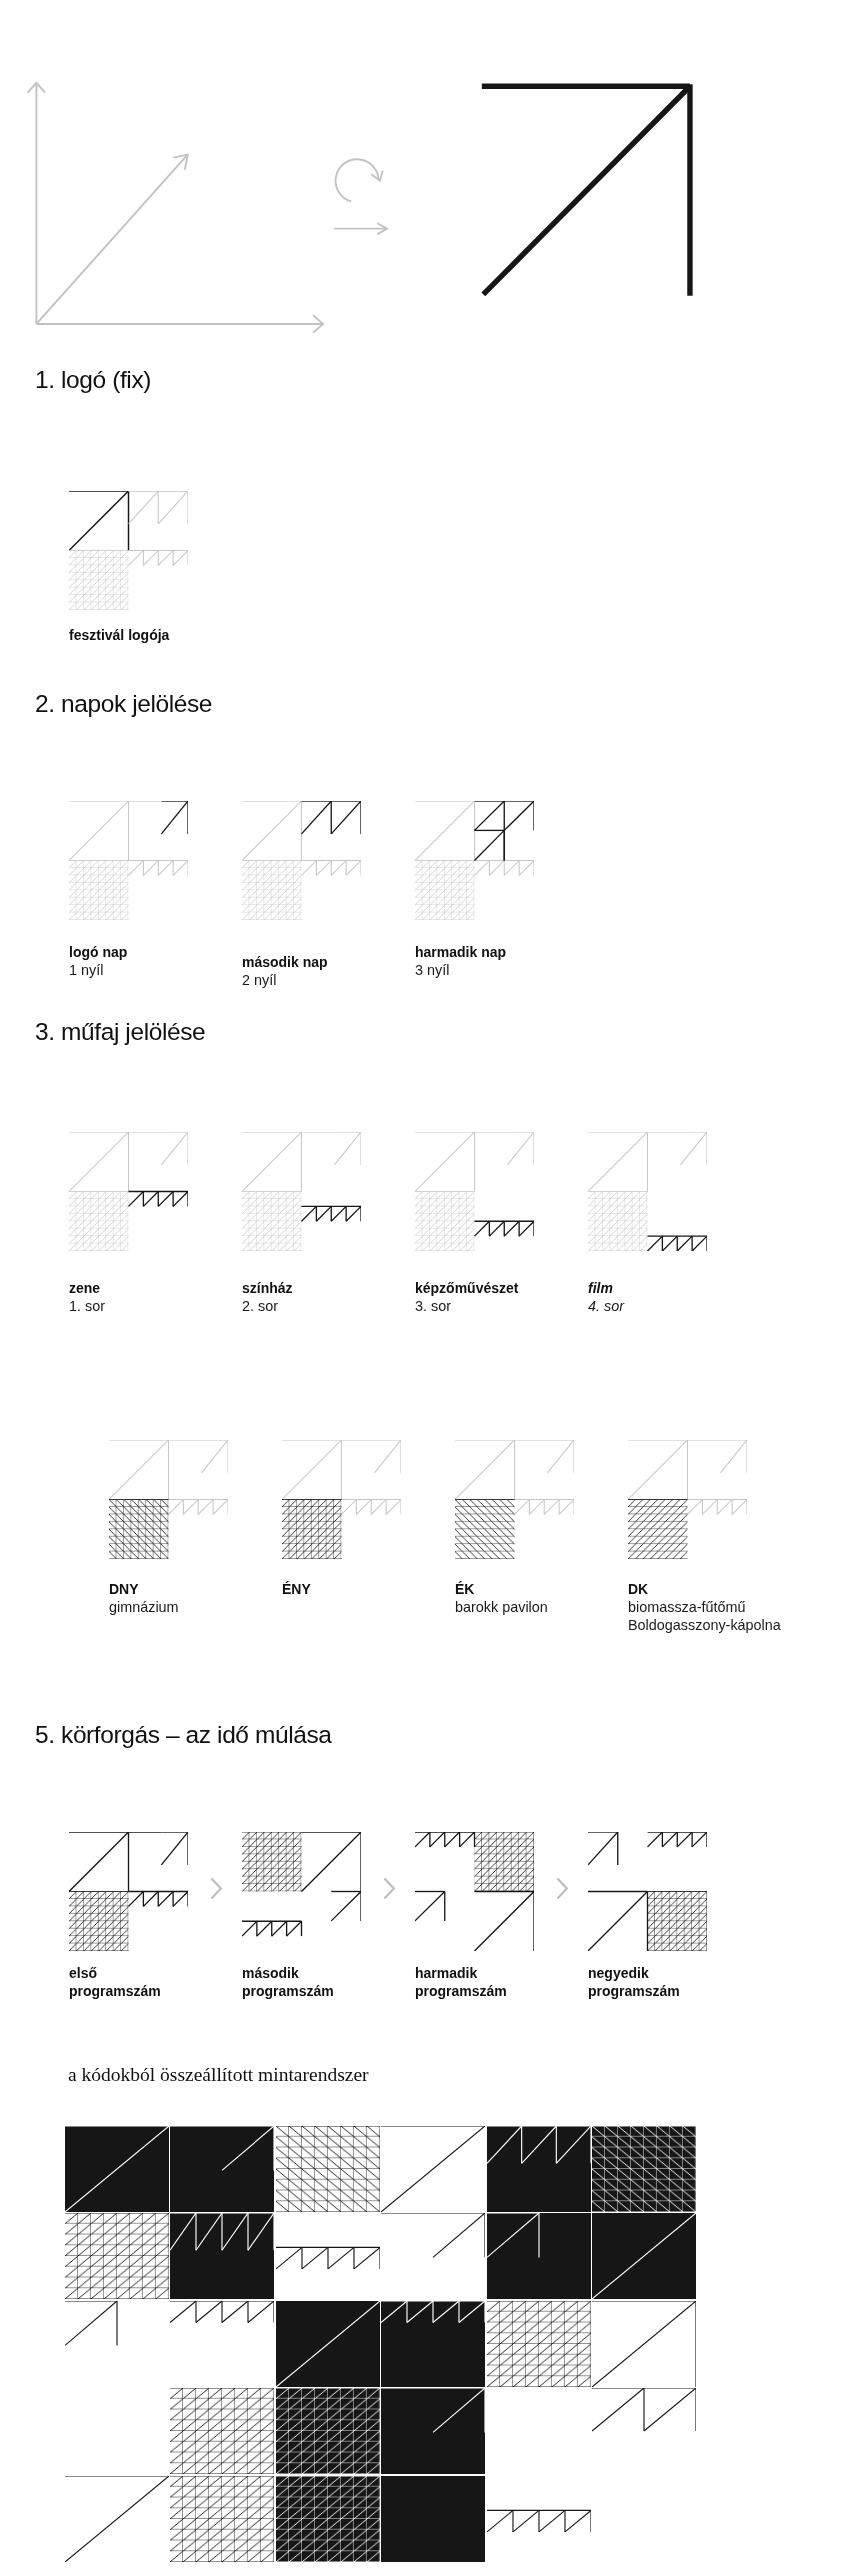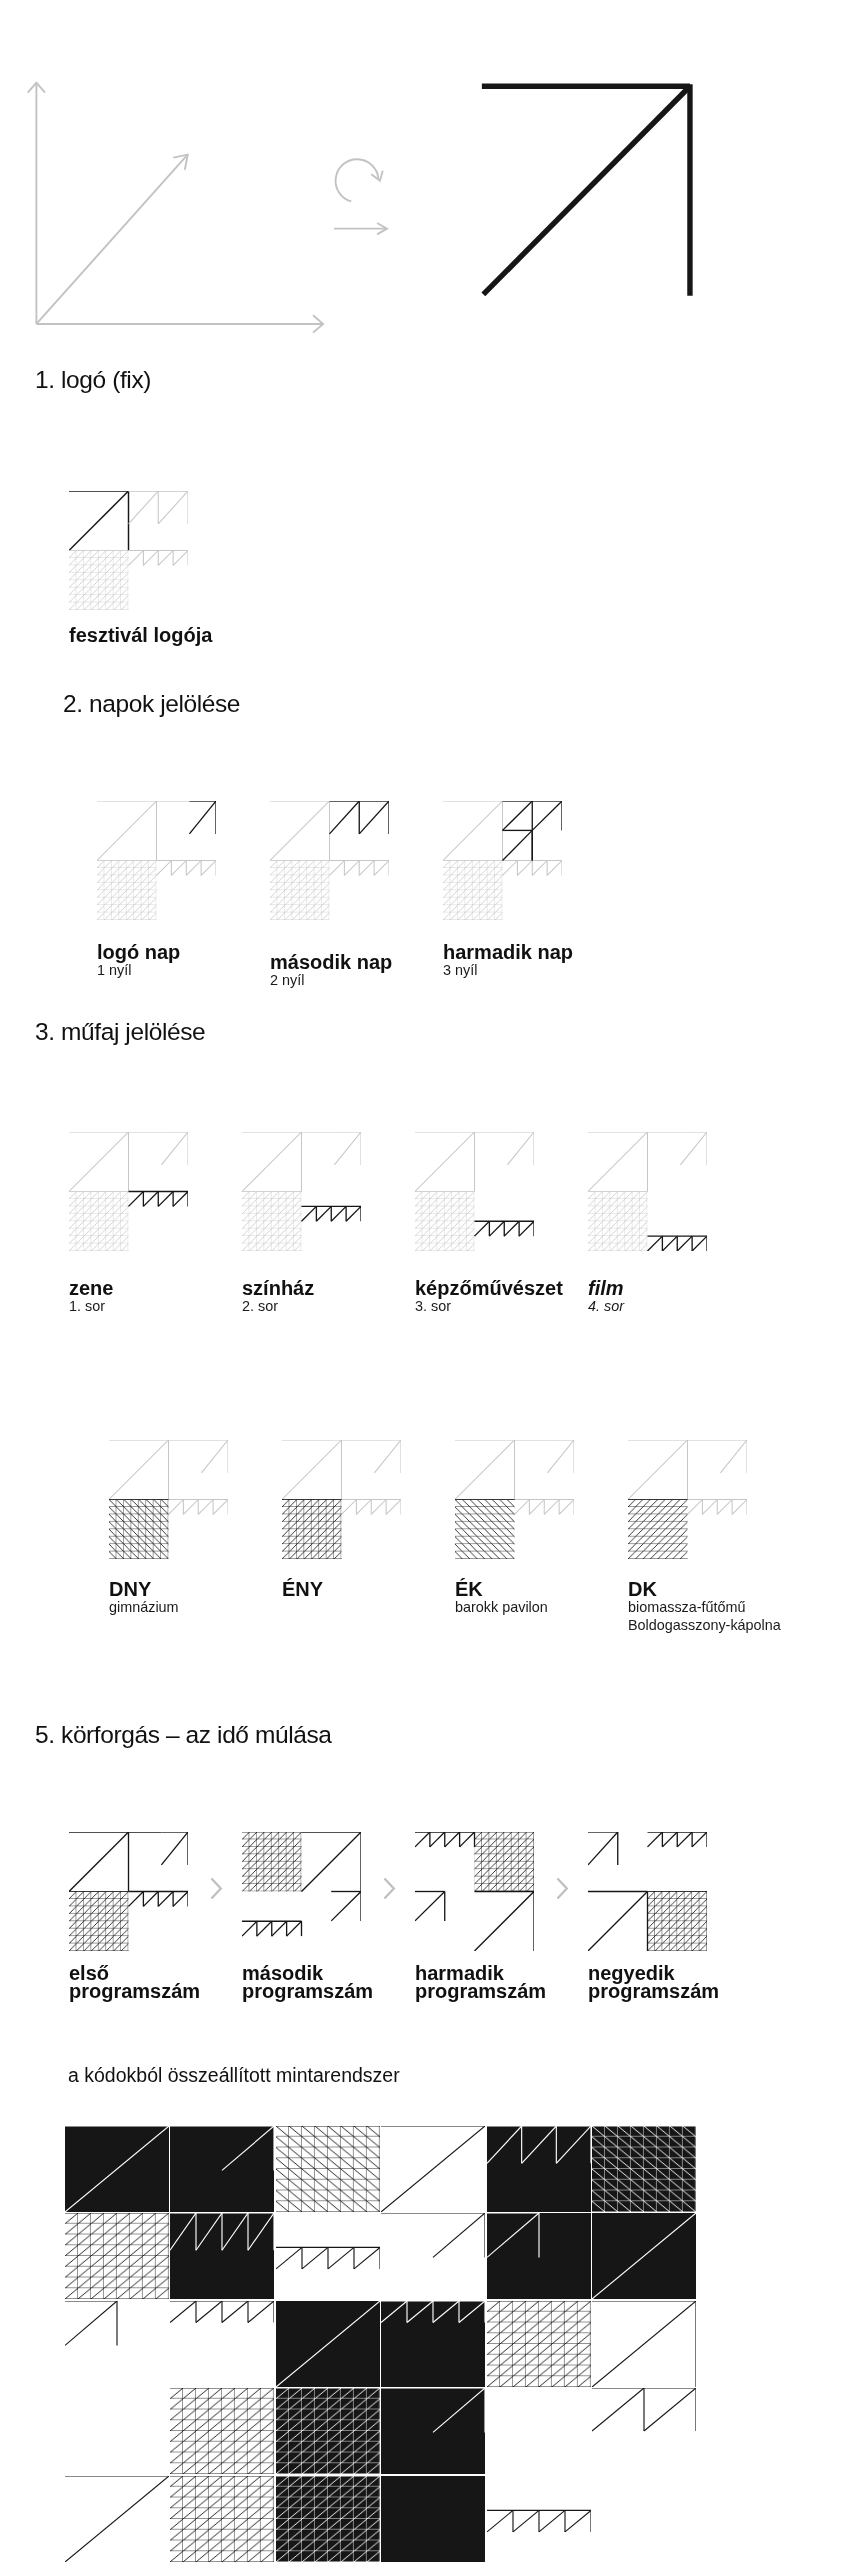--- a/index.html
+++ b/index.html
@@ -3,21 +3,21 @@
 <meta charset="utf-8">
 <style>
   html,body{margin:0;padding:0;background:#ffffff;}
   .page{position:relative;width:865px;height:2576px;background:#ffffff;overflow:hidden;
         font-family:"Liberation Sans", sans-serif;color:#161616;}
   .abs{position:absolute;}
   h2.heading{margin:0;font-size:24.5px;font-weight:400;letter-spacing:-0.4px;color:#111;}
   .subtitle{font-size:19.5px;font-weight:400;color:#111;}
   .item{position:absolute;top:0;width:167px;}
   .item .labels{position:absolute;width:167px;}
-  .lbl{font-size:20px;font-weight:700;line-height:18px;color:#111;white-space:pre-line;}
+  .lbl{font-size:14px;font-weight:700;line-height:18px;color:#111;white-space:pre-line;}
   .sub{font-size:14.4px;font-weight:400;line-height:18px;color:#1a1a1a;white-space:pre-line;}
   .chev{position:absolute;}
   .pattern{position:absolute;left:65px;top:2126px;display:grid;
            grid-template-columns:repeat(6,104px);grid-auto-rows:86px;gap:1.4px;}
   .tile{width:104px;height:86px;position:relative;}
   svg{display:block;}
 </style>
 </head>
 <body>
 
@@ -91,21 +91,21 @@
             <line x1="148.75" y1="106.25" x2="170" y2="85" stroke="#c6c6c6" stroke-width="1.5"></line>
             <line x1="170" y1="85" x2="170" y2="106.25" stroke="#c6c6c6" stroke-width="1.5"></line>
           </svg>
           <div class="labels" style="top: 232px;">
             <div class="lbl">fesztivál logója</div>
           </div>
         </div>
       </div>
   </div>
 
-  <div class="abs" style="left:35px;top:690px;margin-left:28px;">
+  <div class="abs" style="left:35px;top:690px;">
     <h2 class="heading">2. napok jelölése</h2>
     <div class="items" style="position: relative; left: 34px; height: 304px;">
         <div class="item" style="left: 0px;">
           <svg width="119" height="119" viewBox="0 0 170 170" preserveAspectRatio="none" style="position: absolute; top: 83px; left: 0px;">
             <line x1="0" y1="0" x2="85" y2="0" stroke="#c6c6c6" stroke-width="1.5"></line>
             <line x1="0" y1="85" x2="85" y2="0" stroke="#c6c6c6" stroke-width="1.5"></line>
             <line x1="85" y1="0" x2="85" y2="85" stroke="#c6c6c6" stroke-width="1.5"></line>
             <defs>
               <pattern id="pat2" patternUnits="userSpaceOnUse" width="10.625" height="10.625" x="0" y="85">
                 <line x1="0" y1="10.625" x2="10.625" y2="10.625" stroke="#c6c6c6" stroke-width="1.1"></line>
@@ -627,21 +627,21 @@
             <line x1="85" y1="85" x2="170" y2="85" stroke="#161616" stroke-width="1.2"></line>
           </svg>
           <div class="labels" style="top: 215px;">
             <div class="lbl">negyedik
 programszám</div>
           </div>
         </div>
       </div>
   </div>
 
-  <div class="abs" style="left:68px;top:2064px;">
+  <div class="abs" style="left:68px;top:2064px;font-family:Liberation Serif, serif;">
     <div class="subtitle">a kódokból összeállított mintarendszer</div>
   </div>
 
   <div class="pattern">
       <div class="tile" style="background: rgb(22, 22, 22);">
         <svg width="104" height="86" viewBox="0 0 145 120" preserveAspectRatio="none">
           <line x1="0" y1="0" x2="145" y2="0" stroke="#ffffff" stroke-width="1.6"></line>
           <line x1="0" y1="120" x2="145" y2="0" stroke="#ffffff" stroke-width="1.6"></line>
         </svg>
       </div>

